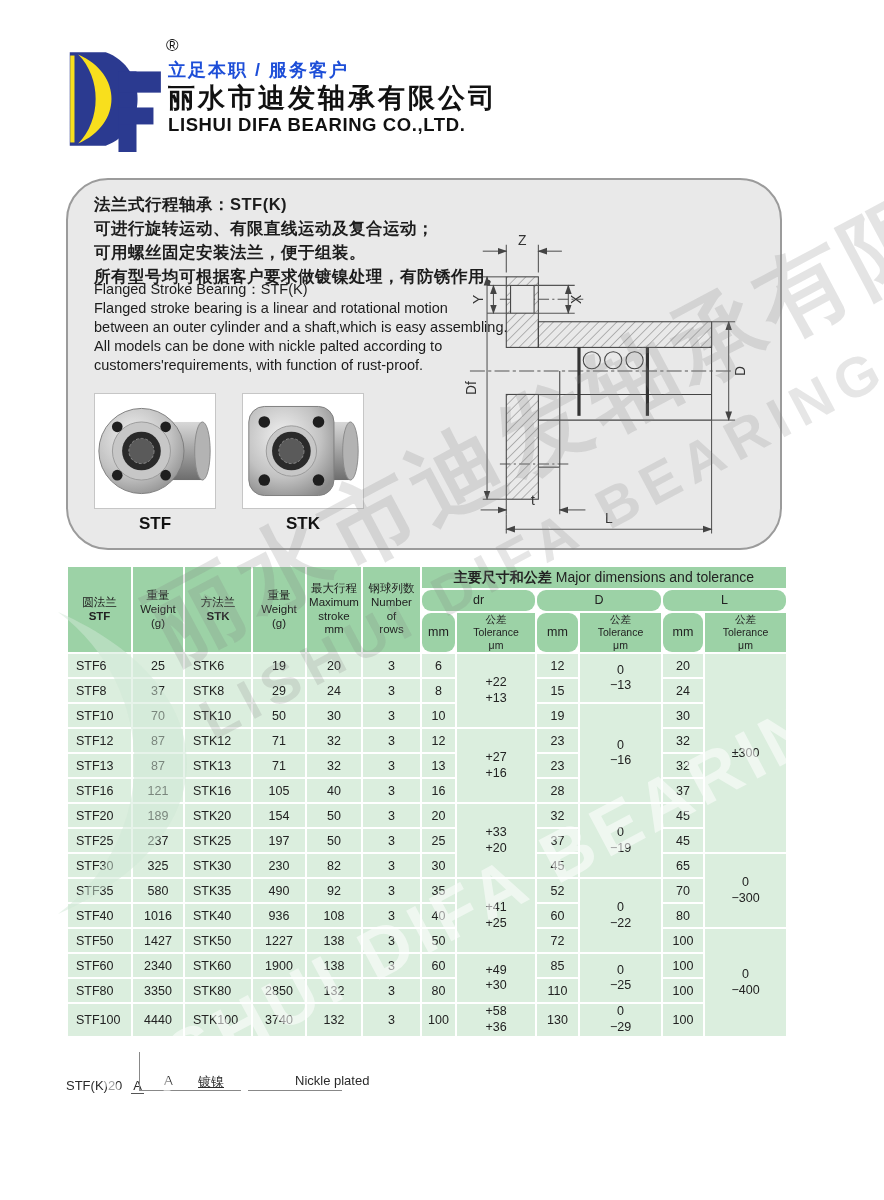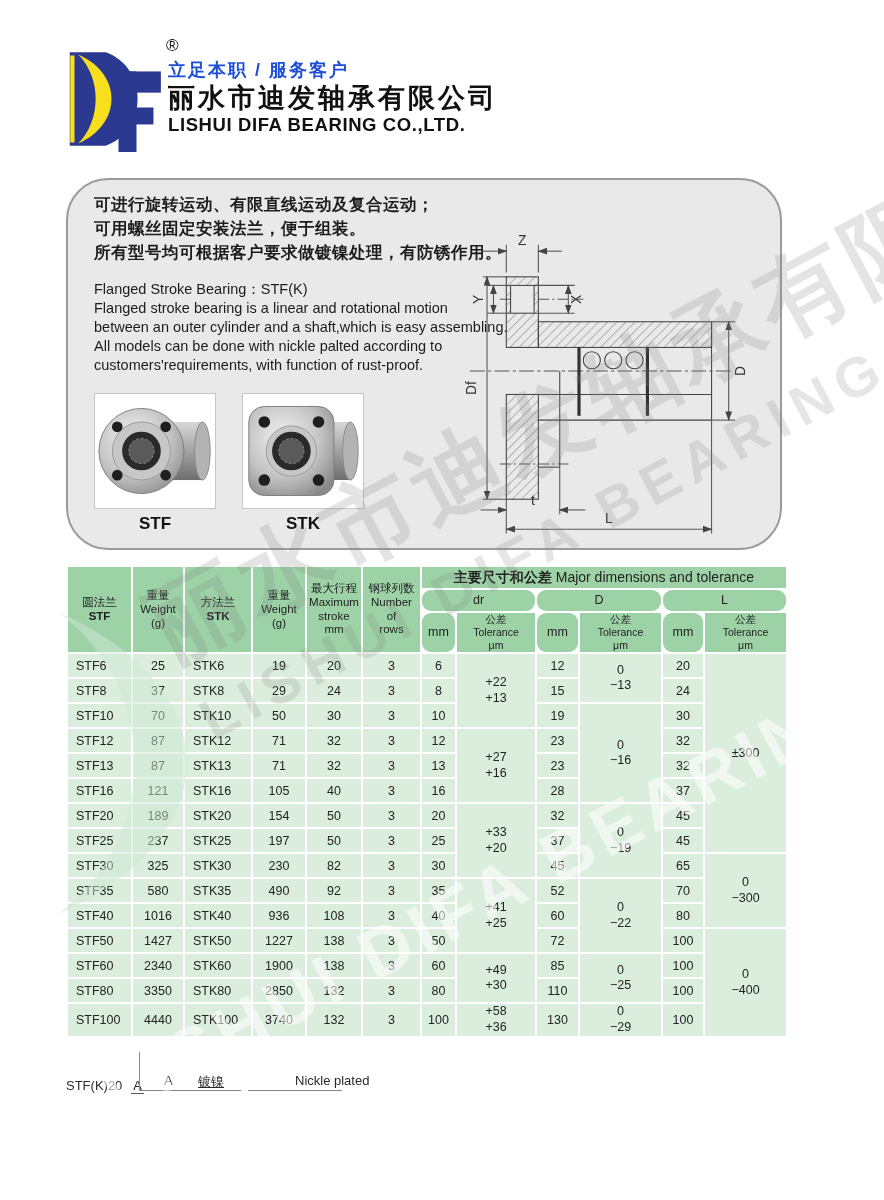--- a/index.html
+++ b/index.html
@@ -71,20 +71,21 @@
     <rect x="58" y="58" width="33" height="16" fill="#2b3a90"></rect>
   </svg>
 </div>
 <div class="abs reg-mark">®</div>
 <div class="abs slogan">立足本职 / 服务客户</div>
 <div class="abs company-cn">丽水市迪发轴承有限公司</div>
 <div class="abs company-en">LISHUI DIFA BEARING CO.,LTD.</div>
 
 <div class="abs panel"></div>
 <div class="abs intro-cn">
+    <div>法兰式行程轴承：STF(K)</div>
     <div>可进行旋转运动、有限直线运动及复合运动；</div>
     <div>可用螺丝固定安装法兰，便于组装。</div>
     <div>所有型号均可根据客户要求做镀镍处理，有防锈作用。</div>
   </div>
 <div class="abs intro-en">
     <div>Flanged Stroke Bearing：STF(K)</div>
     <div>Flanged stroke bearing is a linear and rotational motion</div>
     <div>between an outer cylinder and a shaft,which is easy assembling.</div>
     <div>All models can be done with nickle palted according to</div>
     <div>customers'requirements, with function of rust-proof.</div>

